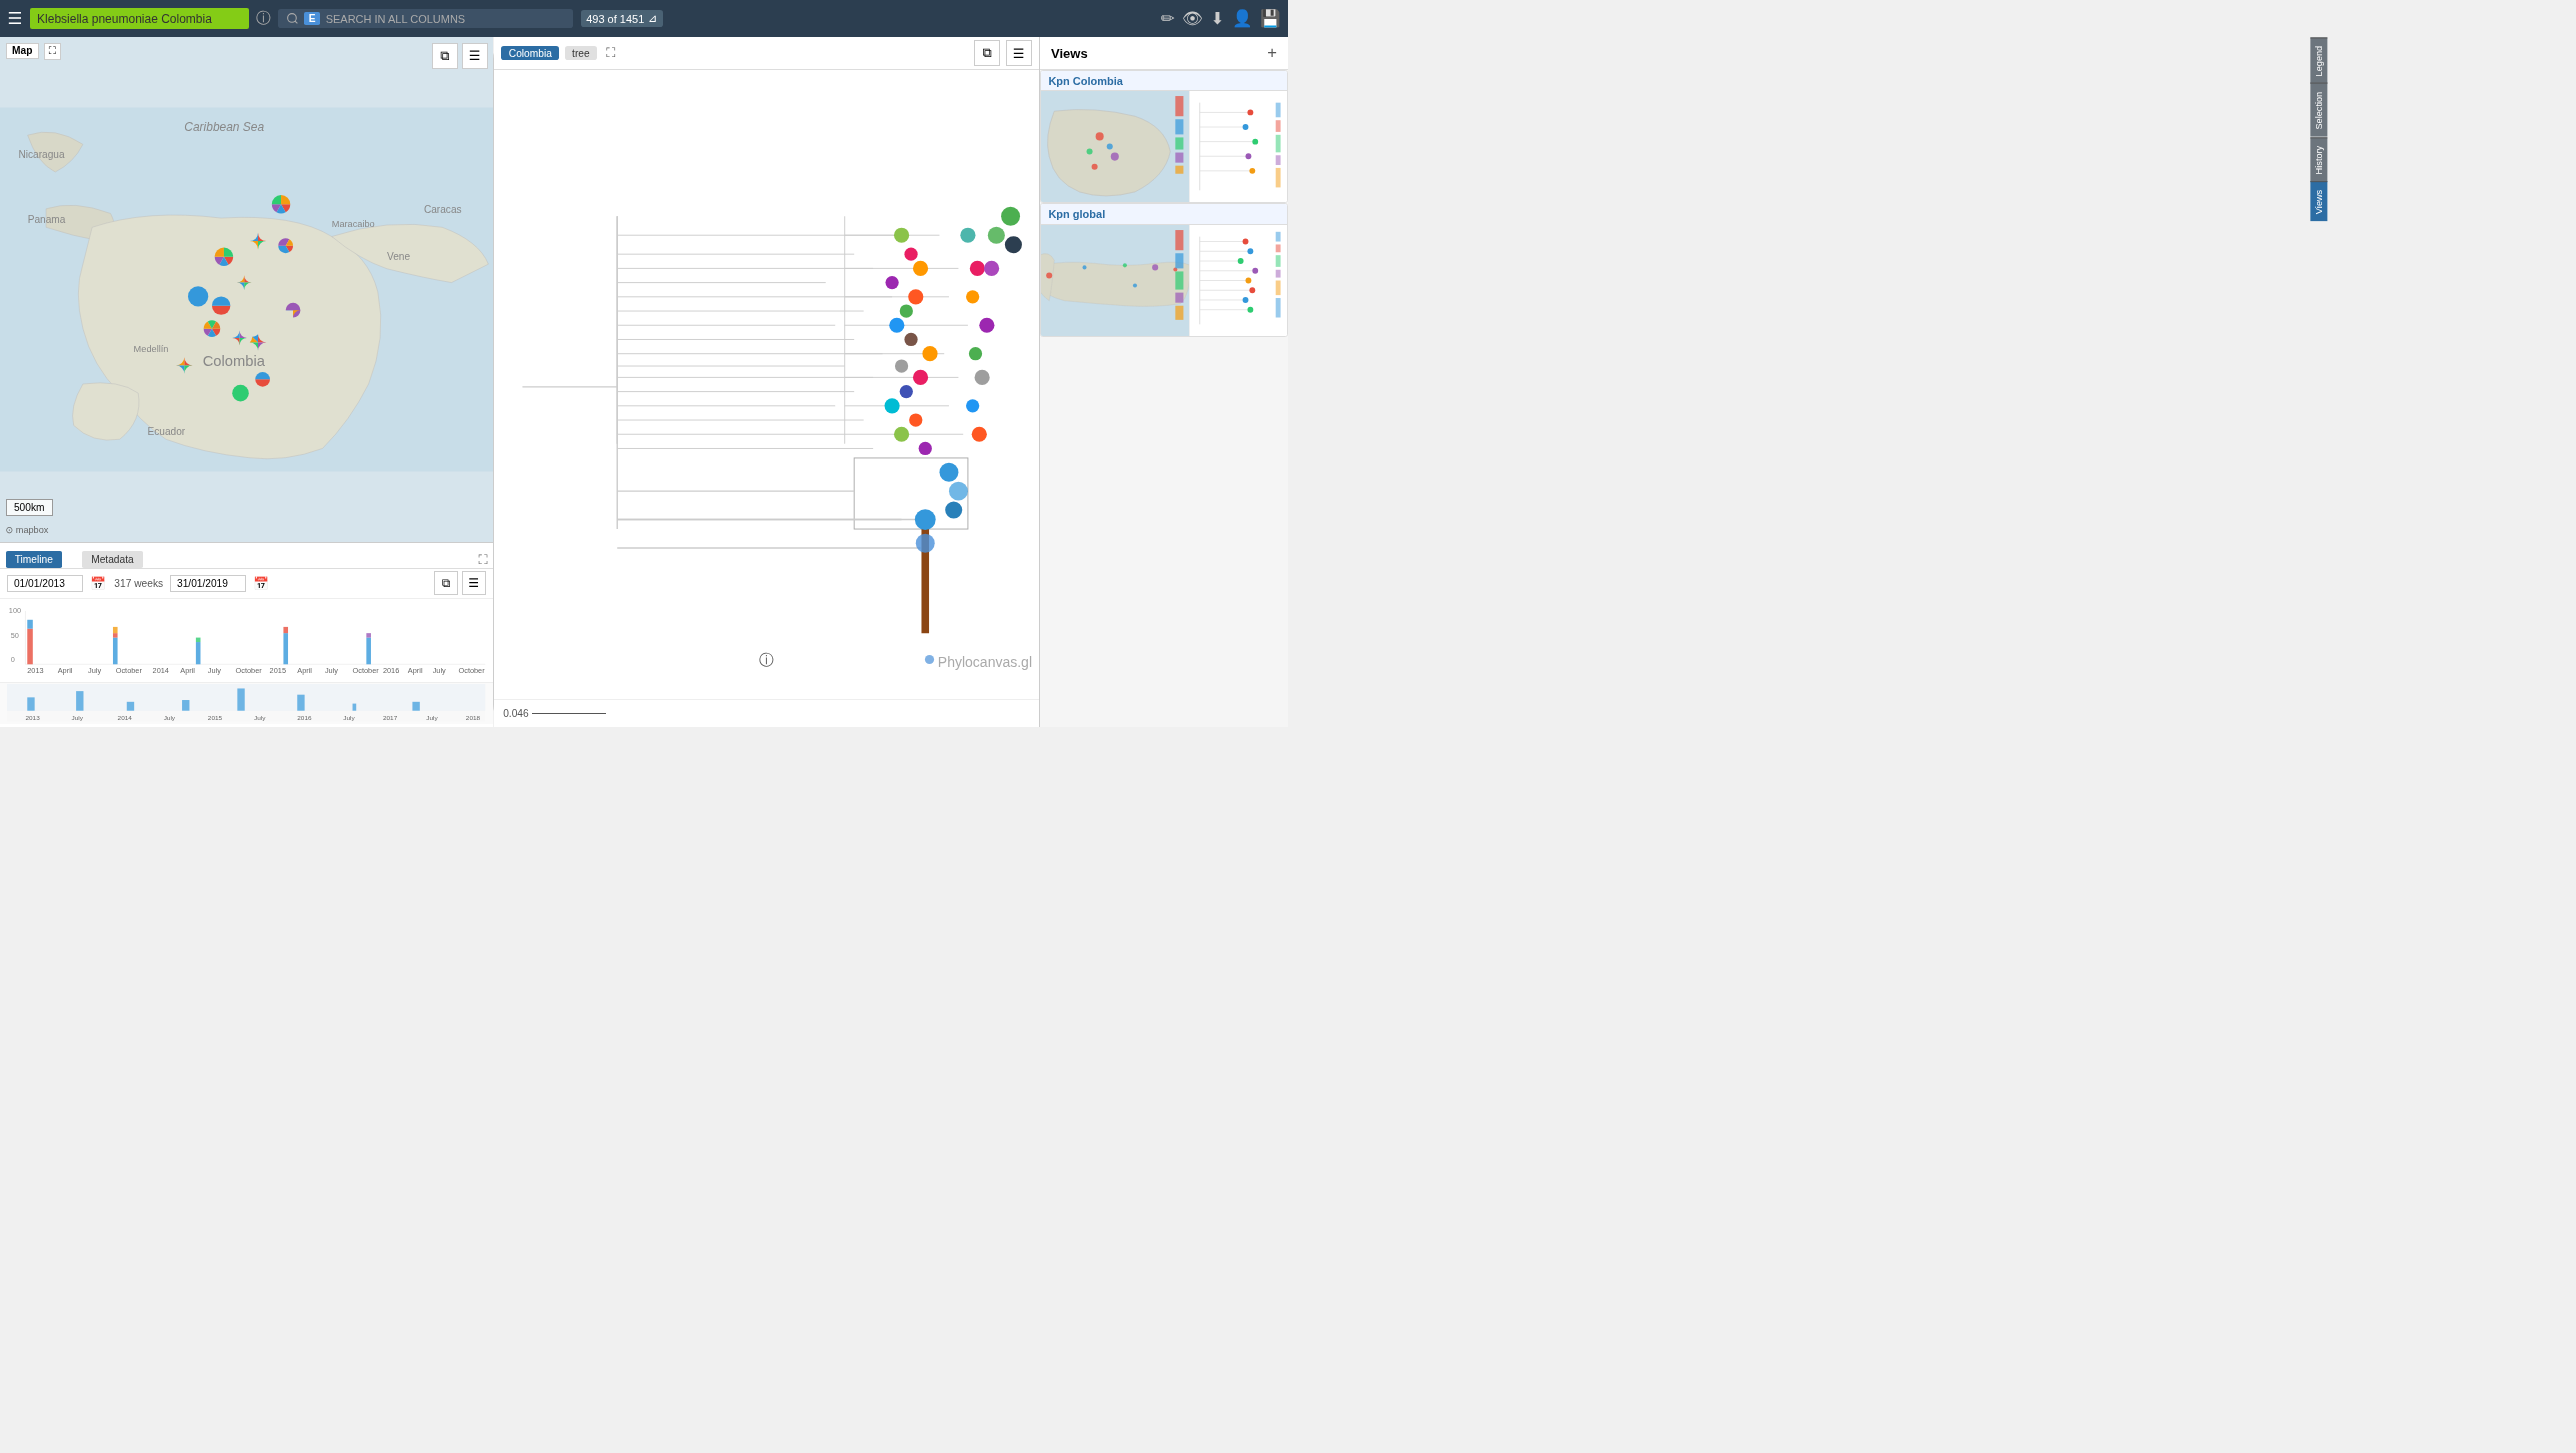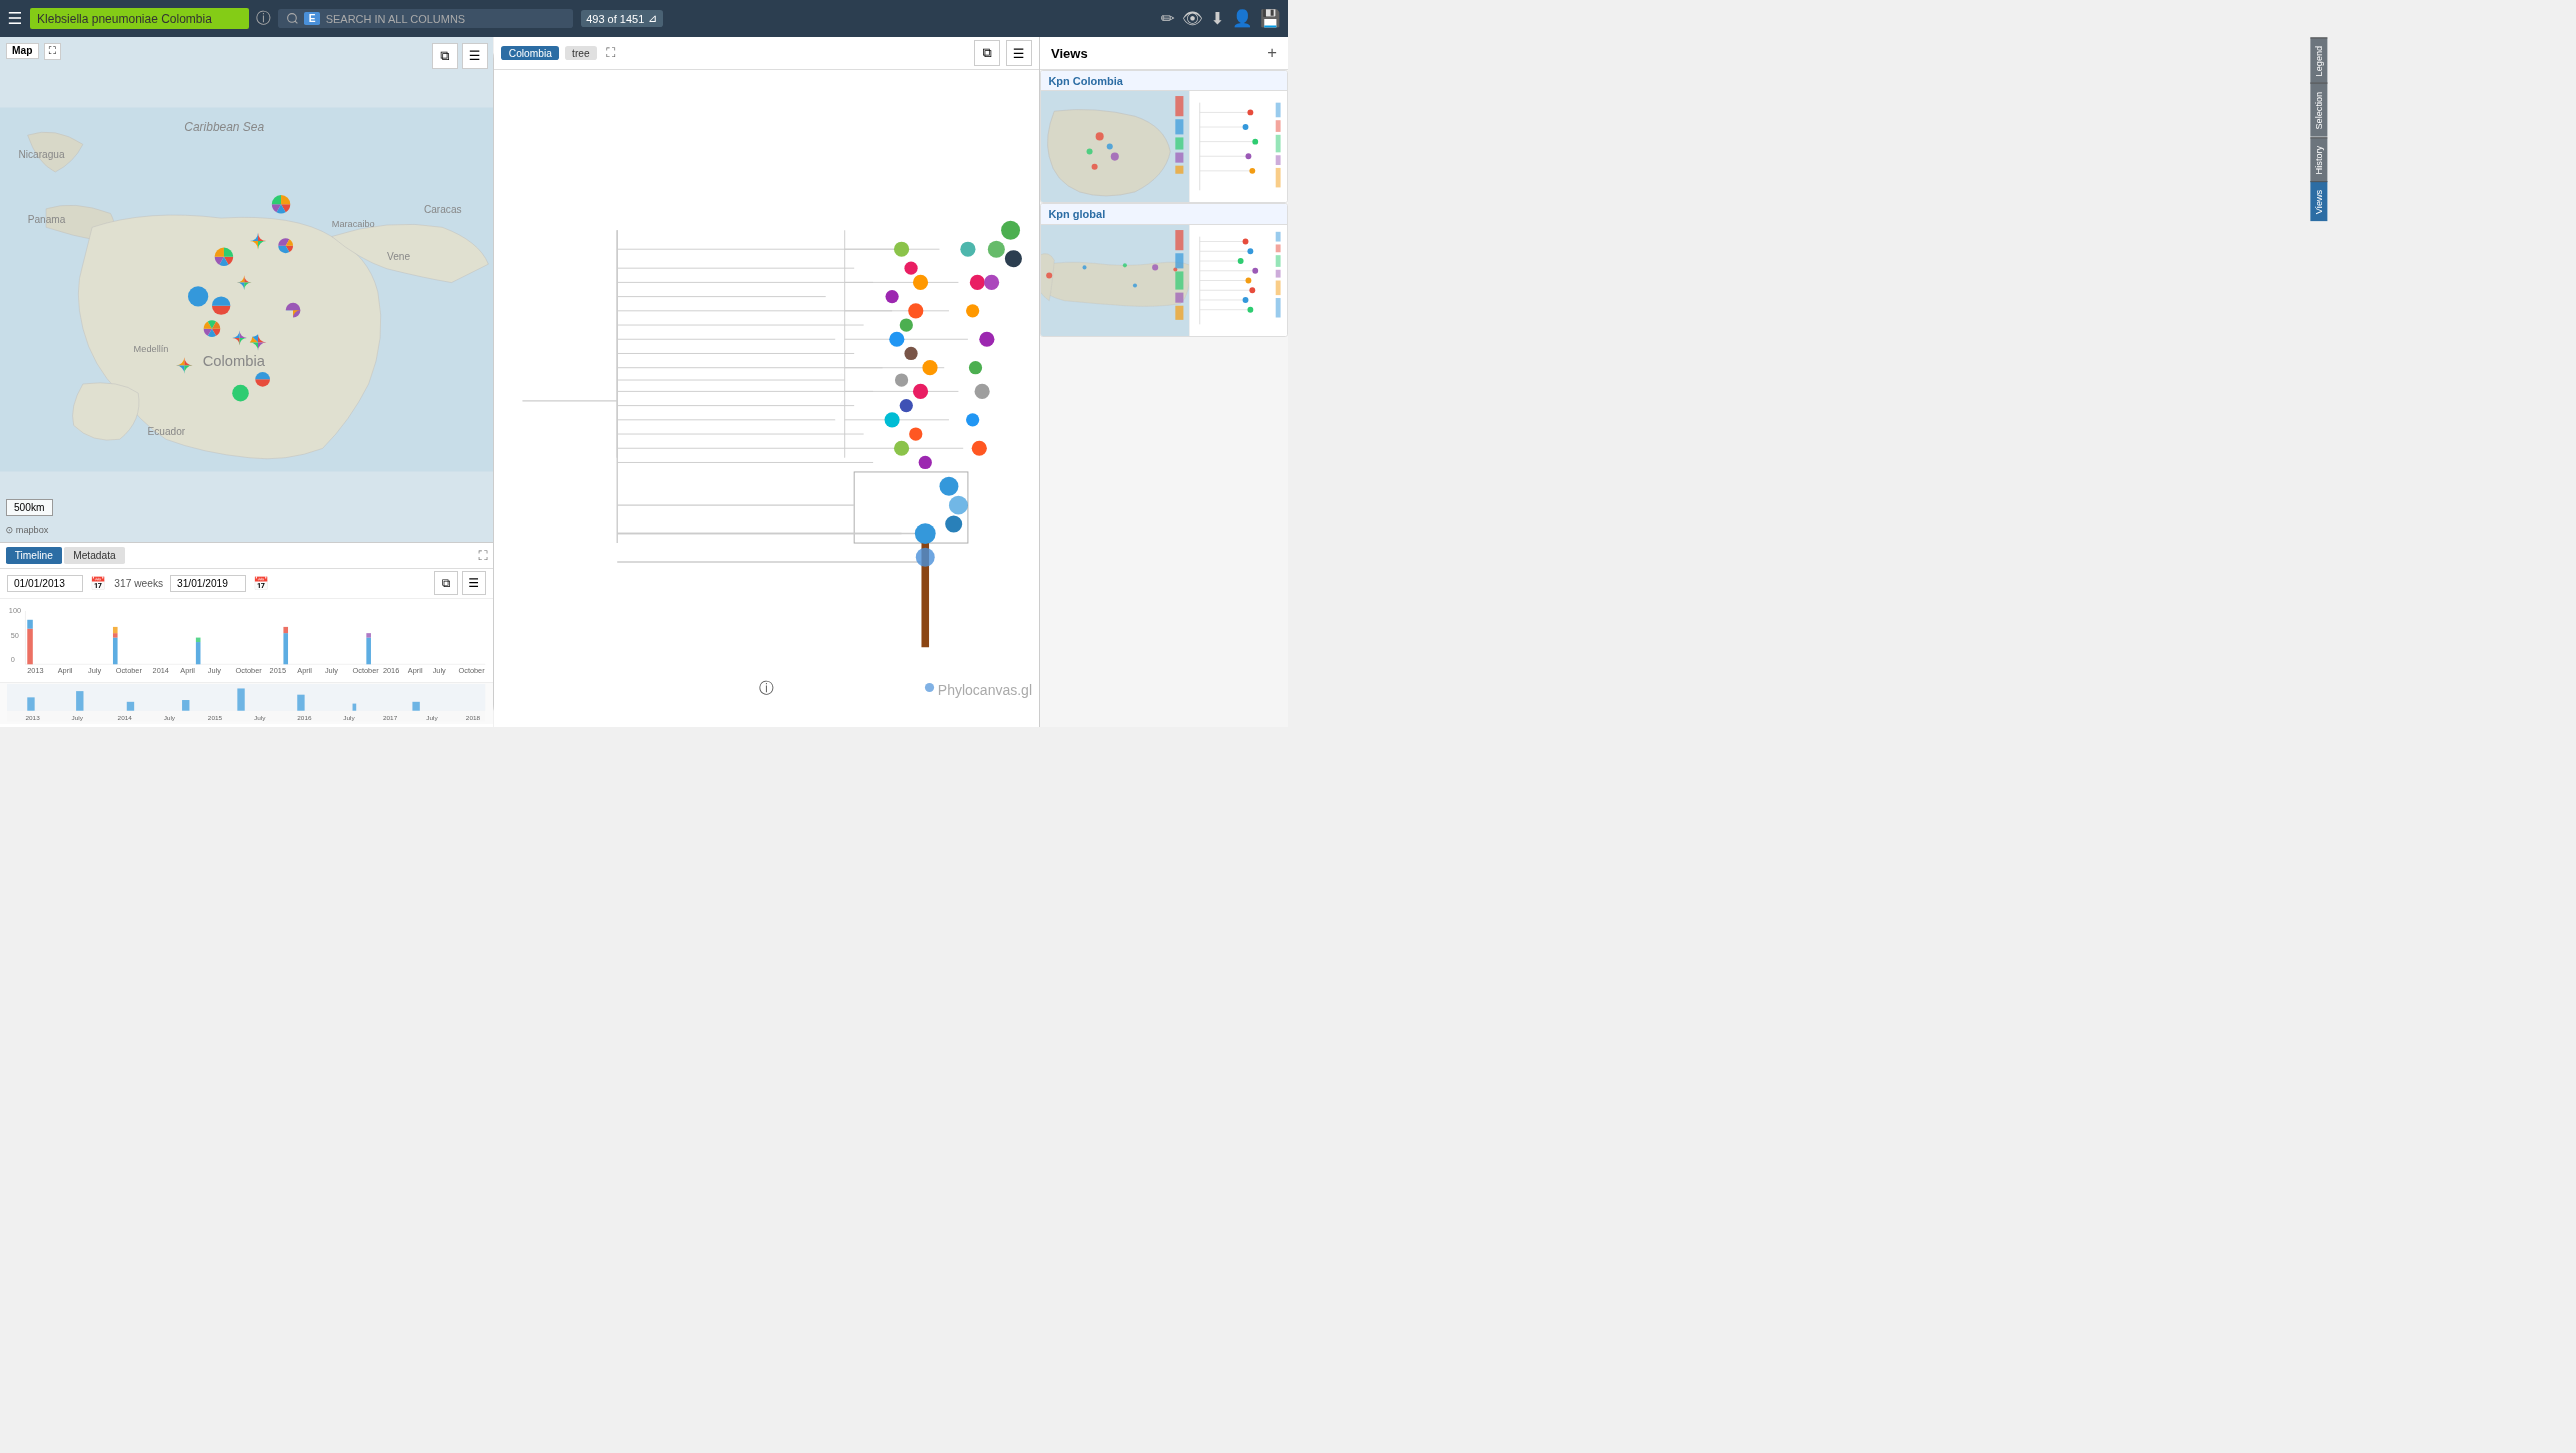--- a/index.html
+++ b/index.html
@@ -47,21 +47,21 @@
 
     
     #map-svg { width: 100%; height: 100%; }
 
     
     #map-scale { position: absolute; bottom: 26px; left: 5.5px; background: rgba(255,255,255,0.8); border: 0.9px solid #999; padding: 1.8px 7.4px; font-size: 10.2px; }
     #mapbox-logo { position: absolute; bottom: 7.4px; left: 5.5px; font-size: 9.2px; color: #666; }
 
     
     #timeline-area { height: 185px; border-top: 0.9px solid #ccc; background: white; }
-    #timeline-tabs { display: flex; align-items: center; height: 26px; border-bottom: 0.9px solid #ddd; padding: 0 5.5px; gap: 2px; }
+    #timeline-tabs { display: flex; align-items: flex-end; height: 26px; border-bottom: 0.9px solid #ddd; padding: 0 5.5px; gap: 20px; }
     #timeline-tabs .tab { padding: 2.8px 9.2px; font-size: 10.2px; cursor: pointer; border-radius: 1.8px; }
     #timeline-tabs .tab.active { background: #2c6da4; color: white; }
     #timeline-tabs .tab.inactive { background: #e0e0e0; color: #333; }
     #timeline-expand { margin-left: auto; cursor: pointer; font-size: 13px; color: #666; }
 
     #timeline-controls { display: flex; align-items: center; height: 29.5px; padding: 0 7.4px; gap: 7.4px; border-bottom: 0.9px solid #eee; }
     #timeline-controls input[type=text] { border: 0.9px solid #ccc; padding: 1.8px 5.5px; font-size: 10.2px; width: 76px; }
     #timeline-controls .cal-icon { font-size: 13px; cursor: pointer; color: #555; }
     #timeline-controls .weeks { font-size: 10.2px; color: #555; }
     #timeline-ctrl-btns { margin-left: auto; display: flex; gap: 3.7px; }
@@ -457,20 +457,24 @@
         <svg width="11" height="11" viewBox="0 0 12 12">
             <circle cx="6" cy="6" r="5" fill="#4a90d9" opacity="0.7"></circle>
           </svg>
         Phylocanvas.gl
       </div>
 
       
       <div style="position:absolute;bottom:29.5px;left:50%;transform:translateX(-50%);font-size:14.8px;color:#555;">ⓘ</div>
     </div>
 
+    <div id="tree-footer">
+      <span>0.046</span>
+      <div style="width:74px;height:1.8px;background:#555;margin-left:3.7px;"></div>
+    </div>
   </div>
 
   <div id="right-panel">
     <div id="right-header">
       <span class="title">Views</span>
       <span class="add-btn">+</span>
     </div>
 
     <div class="view-card">
       <div class="view-card-title">Kpn Colombia</div>

